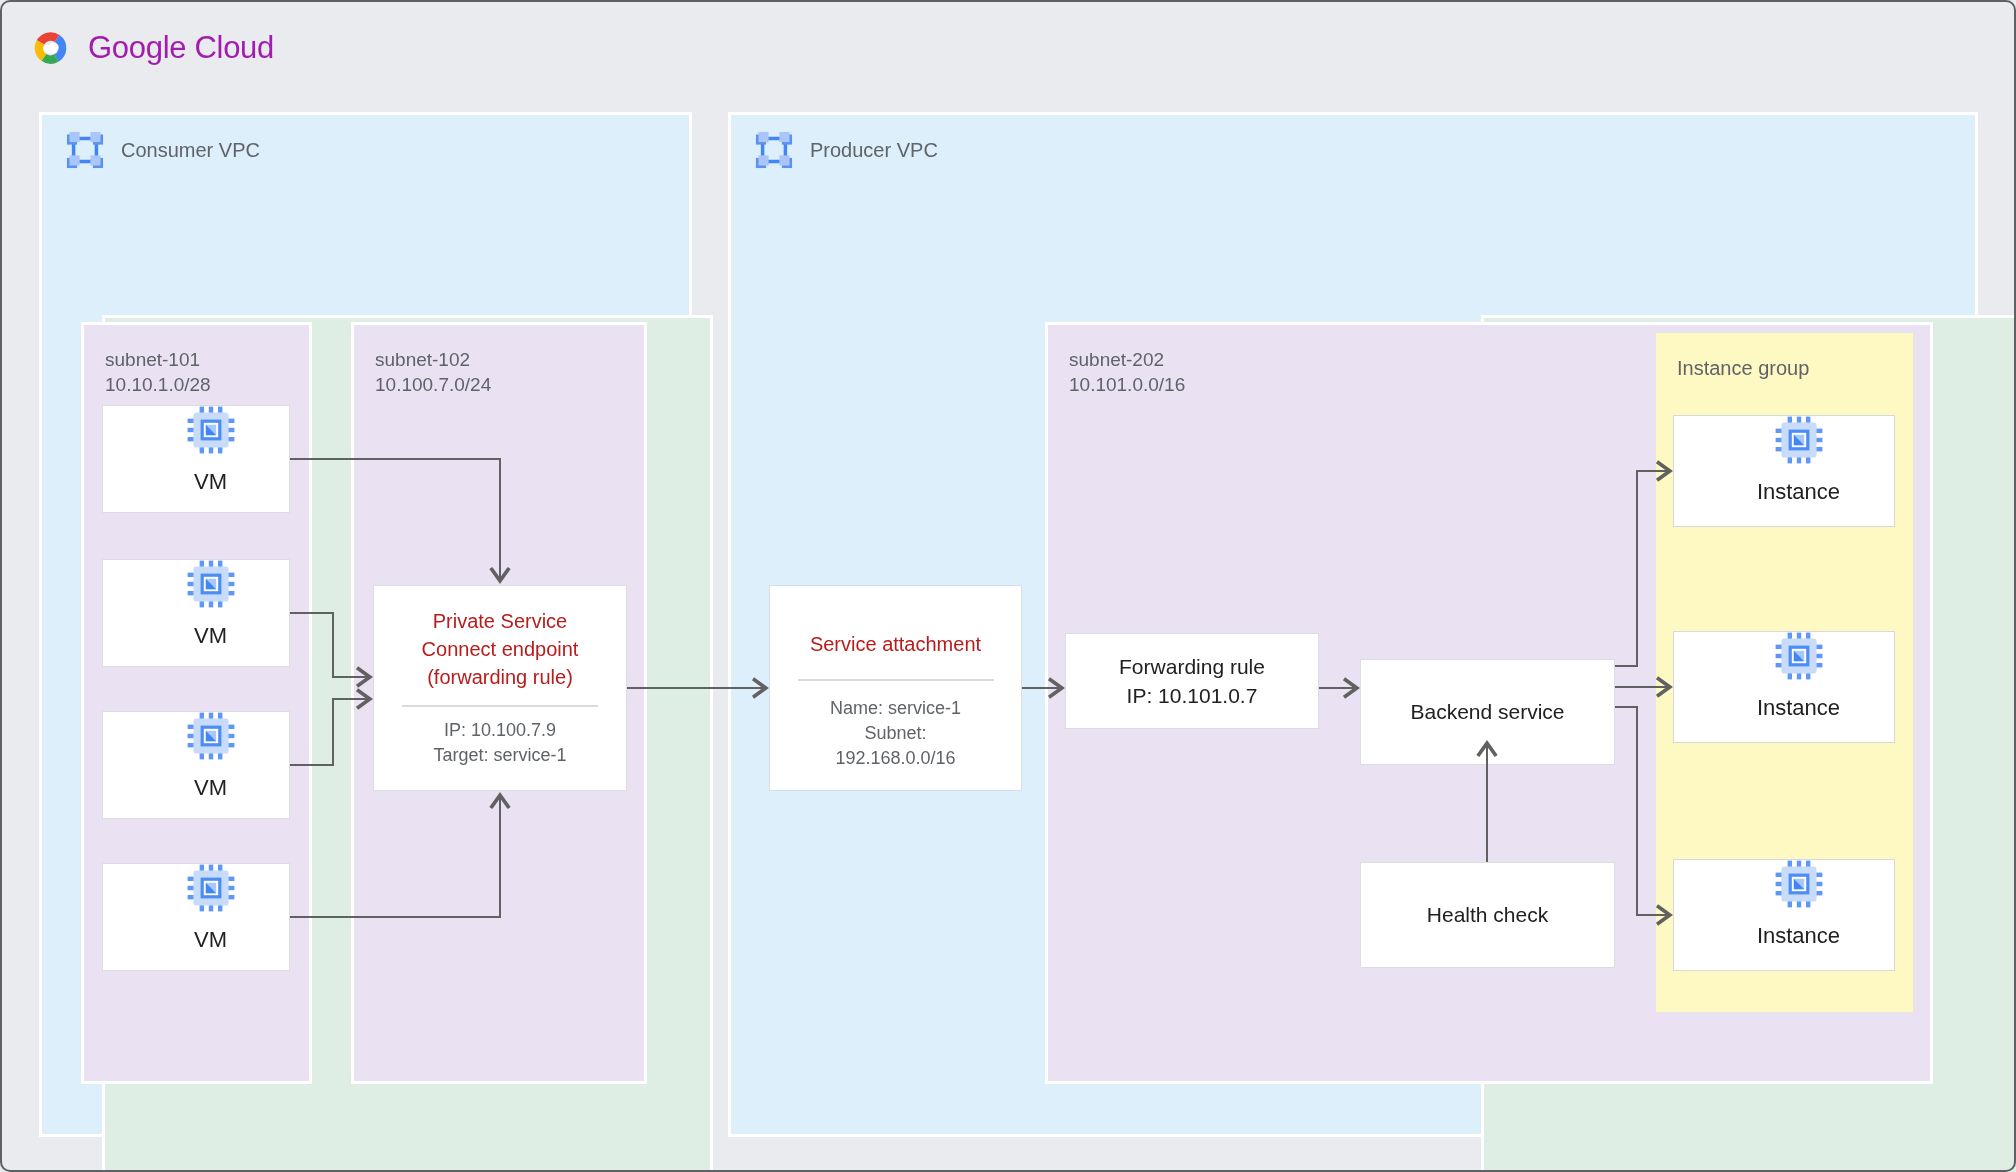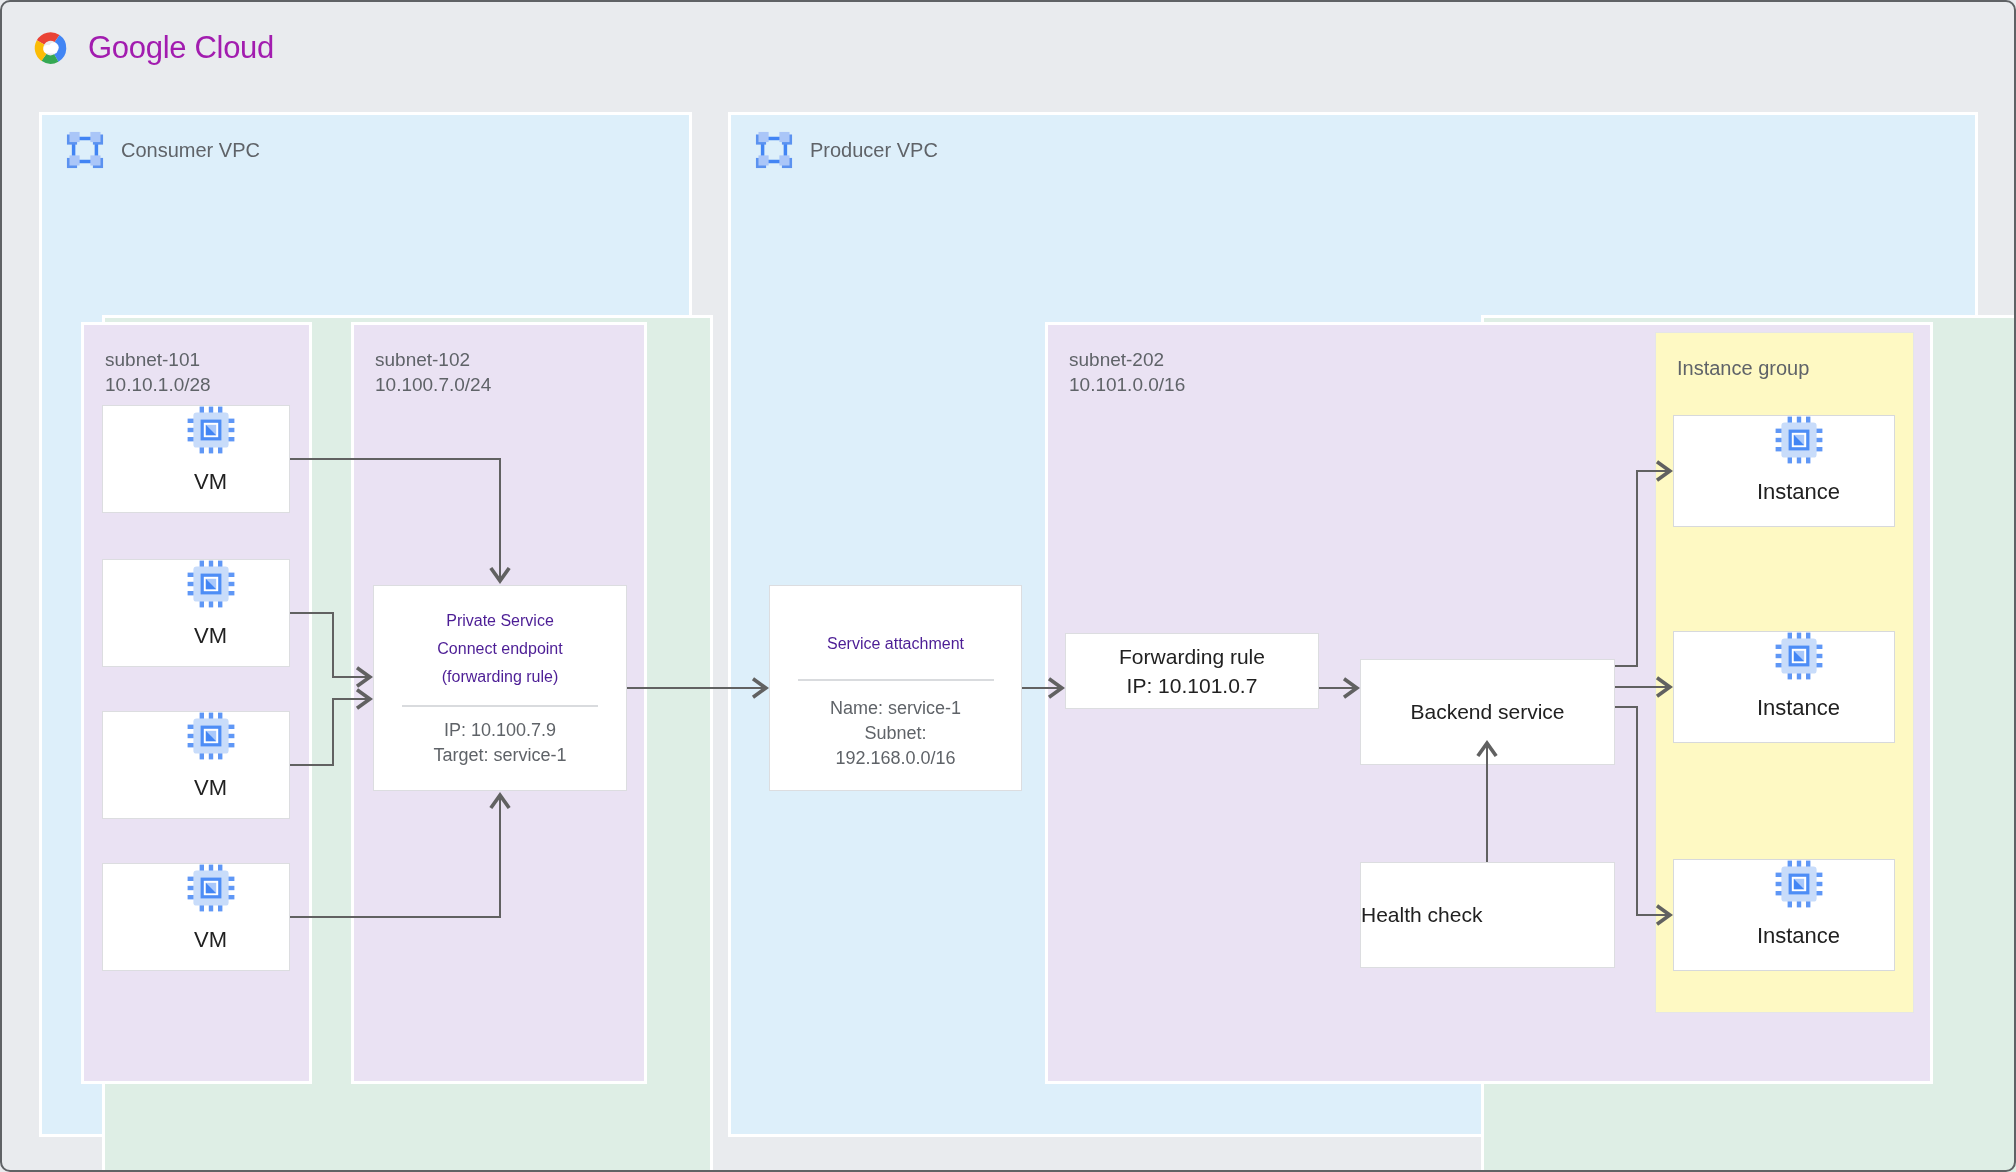--- a/index.html
+++ b/index.html
@@ -33,31 +33,31 @@
   .node{position:absolute;background:#ffffff;border:1px solid #dcdde0;box-sizing:border-box;flex-direction:column;}
   .chip-node{display:flex;align-items:center;gap:15px;padding-left:29px;}
   .chip-label{font-size:22px;color:#212121;}
 
   .vm1{left:102px;top:405px;width:188px;height:108px;}
   .vm2{left:102px;top:559px;width:188px;height:108px;}
   .vm3{left:102px;top:711px;width:188px;height:108px;}
   .vm4{left:102px;top:863px;width:188px;height:108px;}
 
   .psc{left:373px;top:585px;width:254px;height:206px;text-align:center;padding-top:21px;}
-  .psc-title{font-size:16px;line-height:28px;color:#4c1d95;}
+  .psc-title{font-size:20px;line-height:28px;color:#b91c1c;}
   .divider{border-top:2px solid #d9dbde;width:196px;margin:14px auto 11px auto;}
   .node-detail{font-size:18px;line-height:25px;color:#5f6368;text-align:center;}
 
   .sa{left:769px;top:585px;width:253px;height:206px;text-align:center;padding-top:44px;}
   .sa .divider{margin:21px auto 15px auto;}
 
-  .fr{left:1065px;top:633px;width:254px;height:76px;display:flex;flex-direction:column;justify-content:center;text-align:center;}
+  .fr{left:1065px;top:633px;width:254px;height:96px;display:flex;flex-direction:column;justify-content:center;text-align:center;}
   .fr-line{font-size:21px;line-height:29px;color:#212121;}
   .bs{left:1360px;top:659px;width:255px;height:106px;display:flex;align-items:center;justify-content:center;}
-  .hc{left:1360px;top:862px;width:255px;height:106px;display:flex;justify-content:center;}
+  .hc{left:1360px;top:862px;width:255px;height:106px;display:flex;align-items:center;justify-content:center;}
   .plain-label{font-size:21px;color:#212121;}
 
   .ig{left:1655px;top:332px;width:259px;height:681px;background:#fef9c3;border:1px solid #e4e5e8;position:absolute;box-sizing:border-box;}
   .ig-label{position:absolute;left:21px;top:24px;font-size:20px;color:#5f6368;}
   .inst{border:1px solid #d7d9dc;}
   .inst1{left:1673px;top:415px;width:222px;height:112px;}
   .inst2{left:1673px;top:631px;width:222px;height:112px;}
   .inst3{left:1673px;top:859px;width:222px;height:112px;}
 
   .arrows{position:absolute;left:0;top:0;width:2016px;height:1172px;pointer-events:none;z-index:5;}

